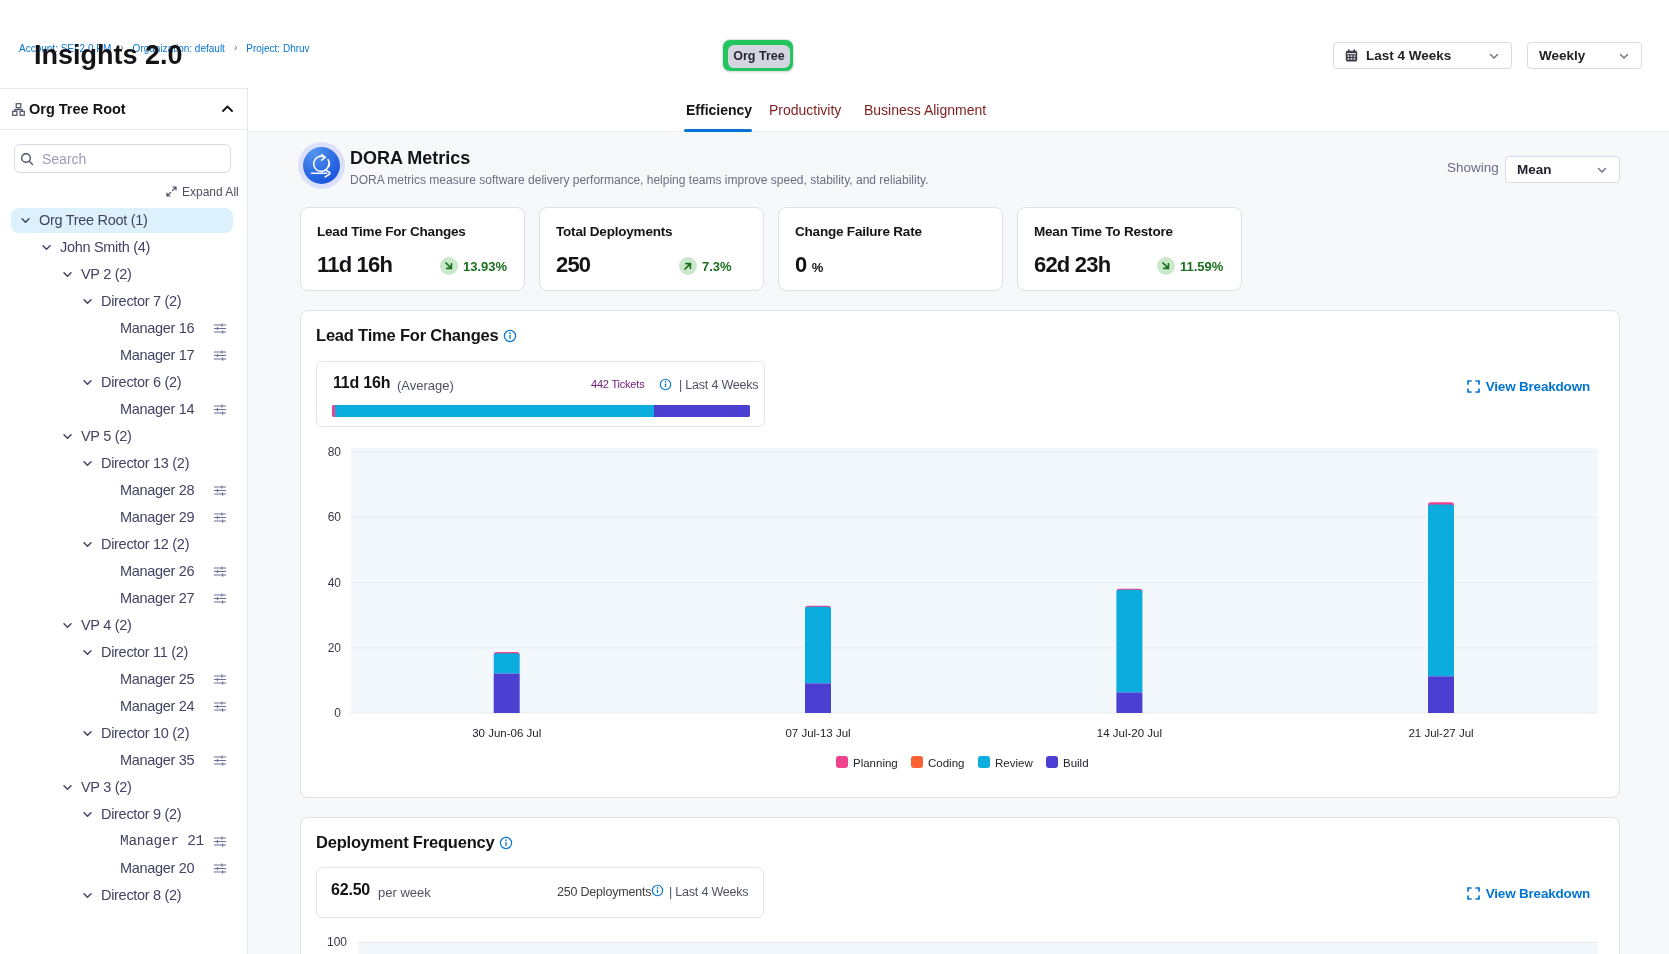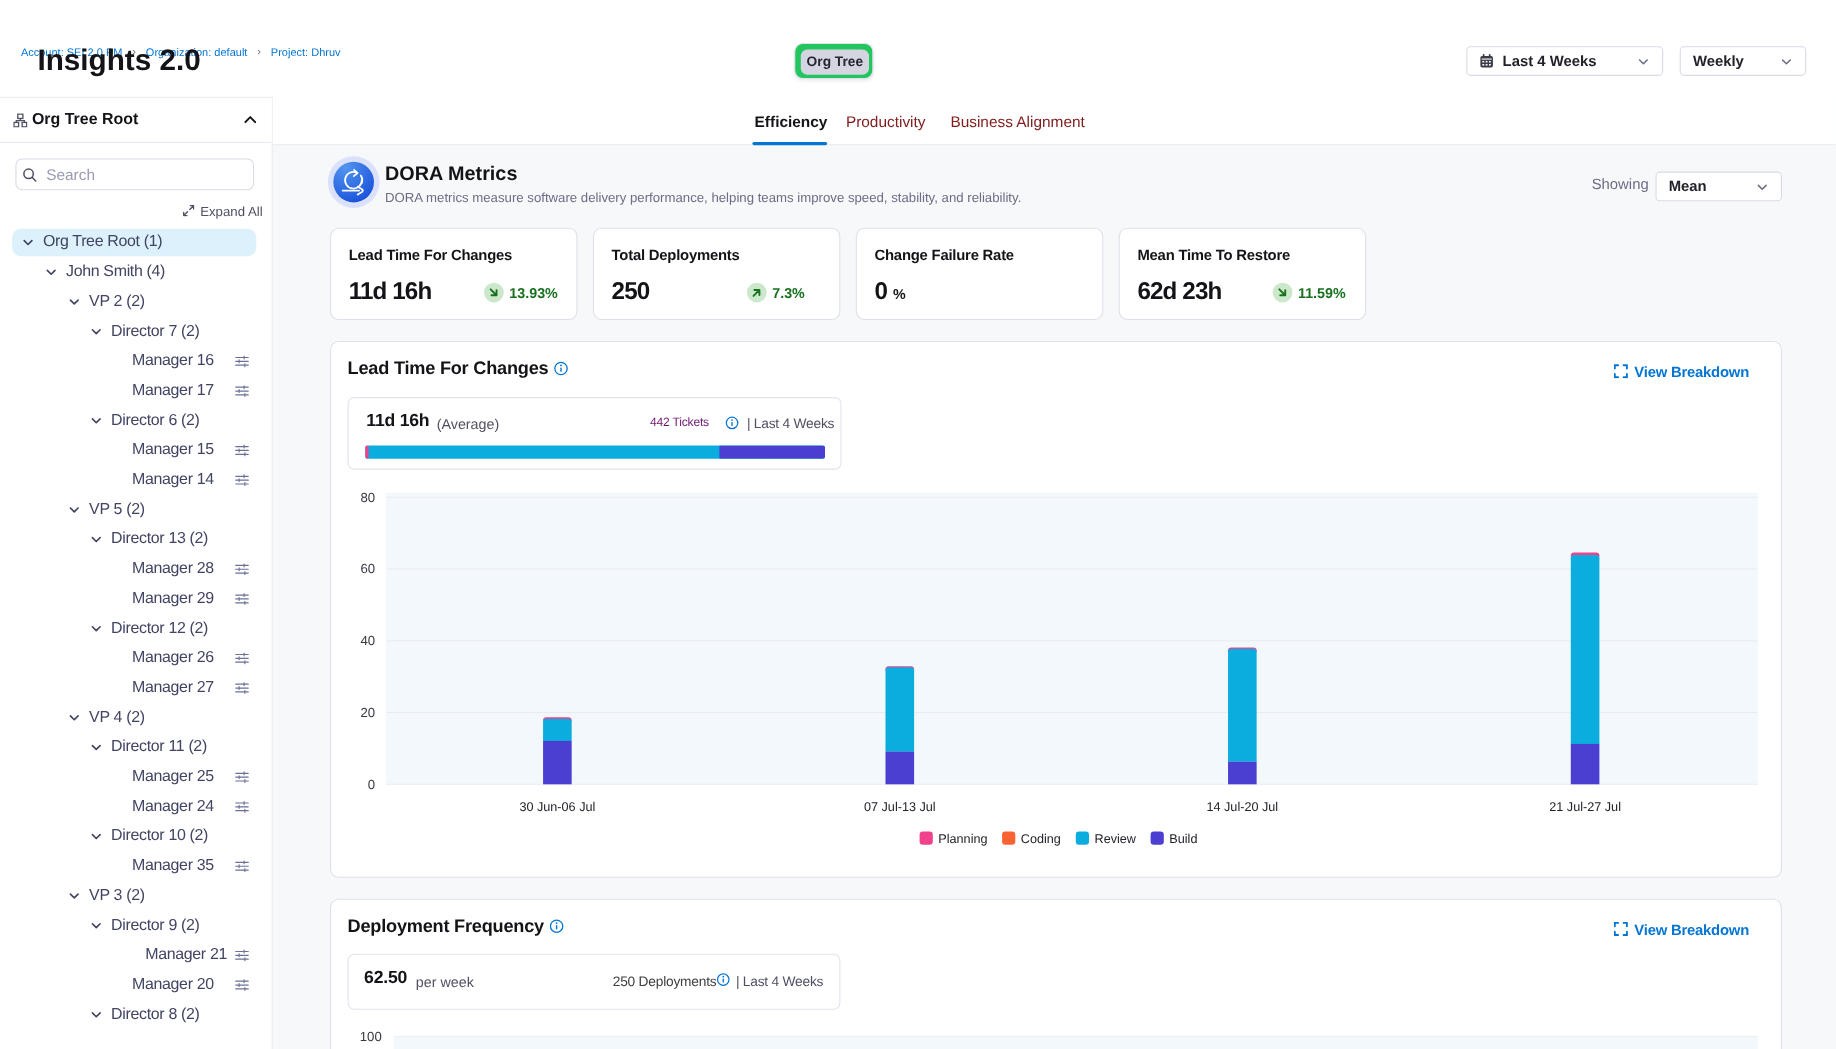--- a/index.html
+++ b/index.html
@@ -60,21 +60,21 @@
 .mcard .h { position:absolute; left:16px; top:16px; font-size:13.5px; font-weight:bold; color:#131318; letter-spacing:-0.2px; }
 .mcard .v { position:absolute; left:16px; top:44px; font-size:22px; font-weight:bold; color:#131318; letter-spacing:-0.8px; }
 .badge { position:absolute; top:49px; display:flex; align-items:center; }
 .badge .circ { width:18px; height:18px; border-radius:50%; background:#cbe8cb; display:flex; align-items:center; justify-content:center; }
 .badge .pct { margin-left:5px; font-size:13px; font-weight:bold; color:#18701f; }
 
 .ccard { position:absolute; left:52px; width:1320px; background:#fff; border:1px solid #dfe1ea; border-radius:8px; }
 .ccard1 { top:222px; height:488px; }
 .ccard2 { top:729px; height:240px; }
 .ct { position:absolute; left:15px; font-size:16.5px; font-weight:bold; color:#131318; letter-spacing:-0.2px; }
-.vb { position:absolute; font-size:13.5px; font-weight:bold; color:#0575d3; display:flex; letter-spacing:-0.2px; }
+.vb { position:absolute; font-size:13.5px; font-weight:bold; color:#0575d3; display:flex; align-items:center; letter-spacing:-0.2px;margin-top:48px; }
 .vb svg { margin-right:6px; }
 .sumbox { position:absolute; left:15px; border:1px solid #e2e4ec; border-radius:6px; background:#fff; }
 .sumbox span { white-space:nowrap; }
 .inf { display:inline-block; vertical-align:-2px; }
 </style>
 </head>
 <body>
 
 <div class="crumbs">Account: SEI 2.0 PM<span class="sep">›</span>Organization: default<span class="sep">›</span>Project: Dhruv</div>
 <div class="title">Insights 2.0</div>
@@ -176,29 +176,20 @@
           </g>
         </svg>
       </div>
       <div class="trow">
         <svg class="tchev" style="left:82px;" width="11" height="11" viewBox="0 0 11 11">
           <path d="M2 3.8 L5.5 7.3 L9 3.8" fill="none" stroke="#414462" stroke-width="1.5" stroke-linecap="round" stroke-linejoin="round"></path>
         </svg>
         <span class="lbl" style="left:101px;">Director 6 (2)</span>
       </div>
       <div class="trow">
-        <span class="lbl" style="left:120px;">Manager 15</span>
-        <svg class="filt" width="14" height="13" viewBox="0 0 16 14">
-          <g stroke="#6b7194" stroke-width="1.2" stroke-linecap="round">
-            <path d="M1.5 3 H14.5 M1.5 7 H14.5 M1.5 11 H14.5"></path>
-            <path d="M10.2 1.5 V4.5 M5 5.5 V8.5 M11 9.5 V12.5"></path>
-          </g>
-        </svg>
-      </div>
-      <div class="trow">
         <span class="lbl" style="left:120px;">Manager 14</span>
         <svg class="filt" width="14" height="13" viewBox="0 0 16 14">
           <g stroke="#6b7194" stroke-width="1.2" stroke-linecap="round">
             <path d="M1.5 3 H14.5 M1.5 7 H14.5 M1.5 11 H14.5"></path>
             <path d="M10.2 1.5 V4.5 M5 5.5 V8.5 M11 9.5 V12.5"></path>
           </g>
         </svg>
       </div>
       <div class="trow">
         <svg class="tchev" style="left:62px;" width="11" height="11" viewBox="0 0 11 11">
@@ -305,21 +296,21 @@
         </svg>
         <span class="lbl" style="left:81px;">VP 3 (2)</span>
       </div>
       <div class="trow">
         <svg class="tchev" style="left:82px;" width="11" height="11" viewBox="0 0 11 11">
           <path d="M2 3.8 L5.5 7.3 L9 3.8" fill="none" stroke="#414462" stroke-width="1.5" stroke-linecap="round" stroke-linejoin="round"></path>
         </svg>
         <span class="lbl" style="left:101px;">Director 9 (2)</span>
       </div>
       <div class="trow">
-        <span class="lbl" style="left:132px;">Manager 21</span>
+        <span class="lbl" style="left:120px;font-family:Liberation Mono, monospace;">Manager 21</span>
         <svg class="filt" width="14" height="13" viewBox="0 0 16 14">
           <g stroke="#6b7194" stroke-width="1.2" stroke-linecap="round">
             <path d="M1.5 3 H14.5 M1.5 7 H14.5 M1.5 11 H14.5"></path>
             <path d="M10.2 1.5 V4.5 M5 5.5 V8.5 M11 9.5 V12.5"></path>
           </g>
         </svg>
       </div>
       <div class="trow">
         <span class="lbl" style="left:120px;">Manager 20</span>
         <svg class="filt" width="14" height="13" viewBox="0 0 16 14">

